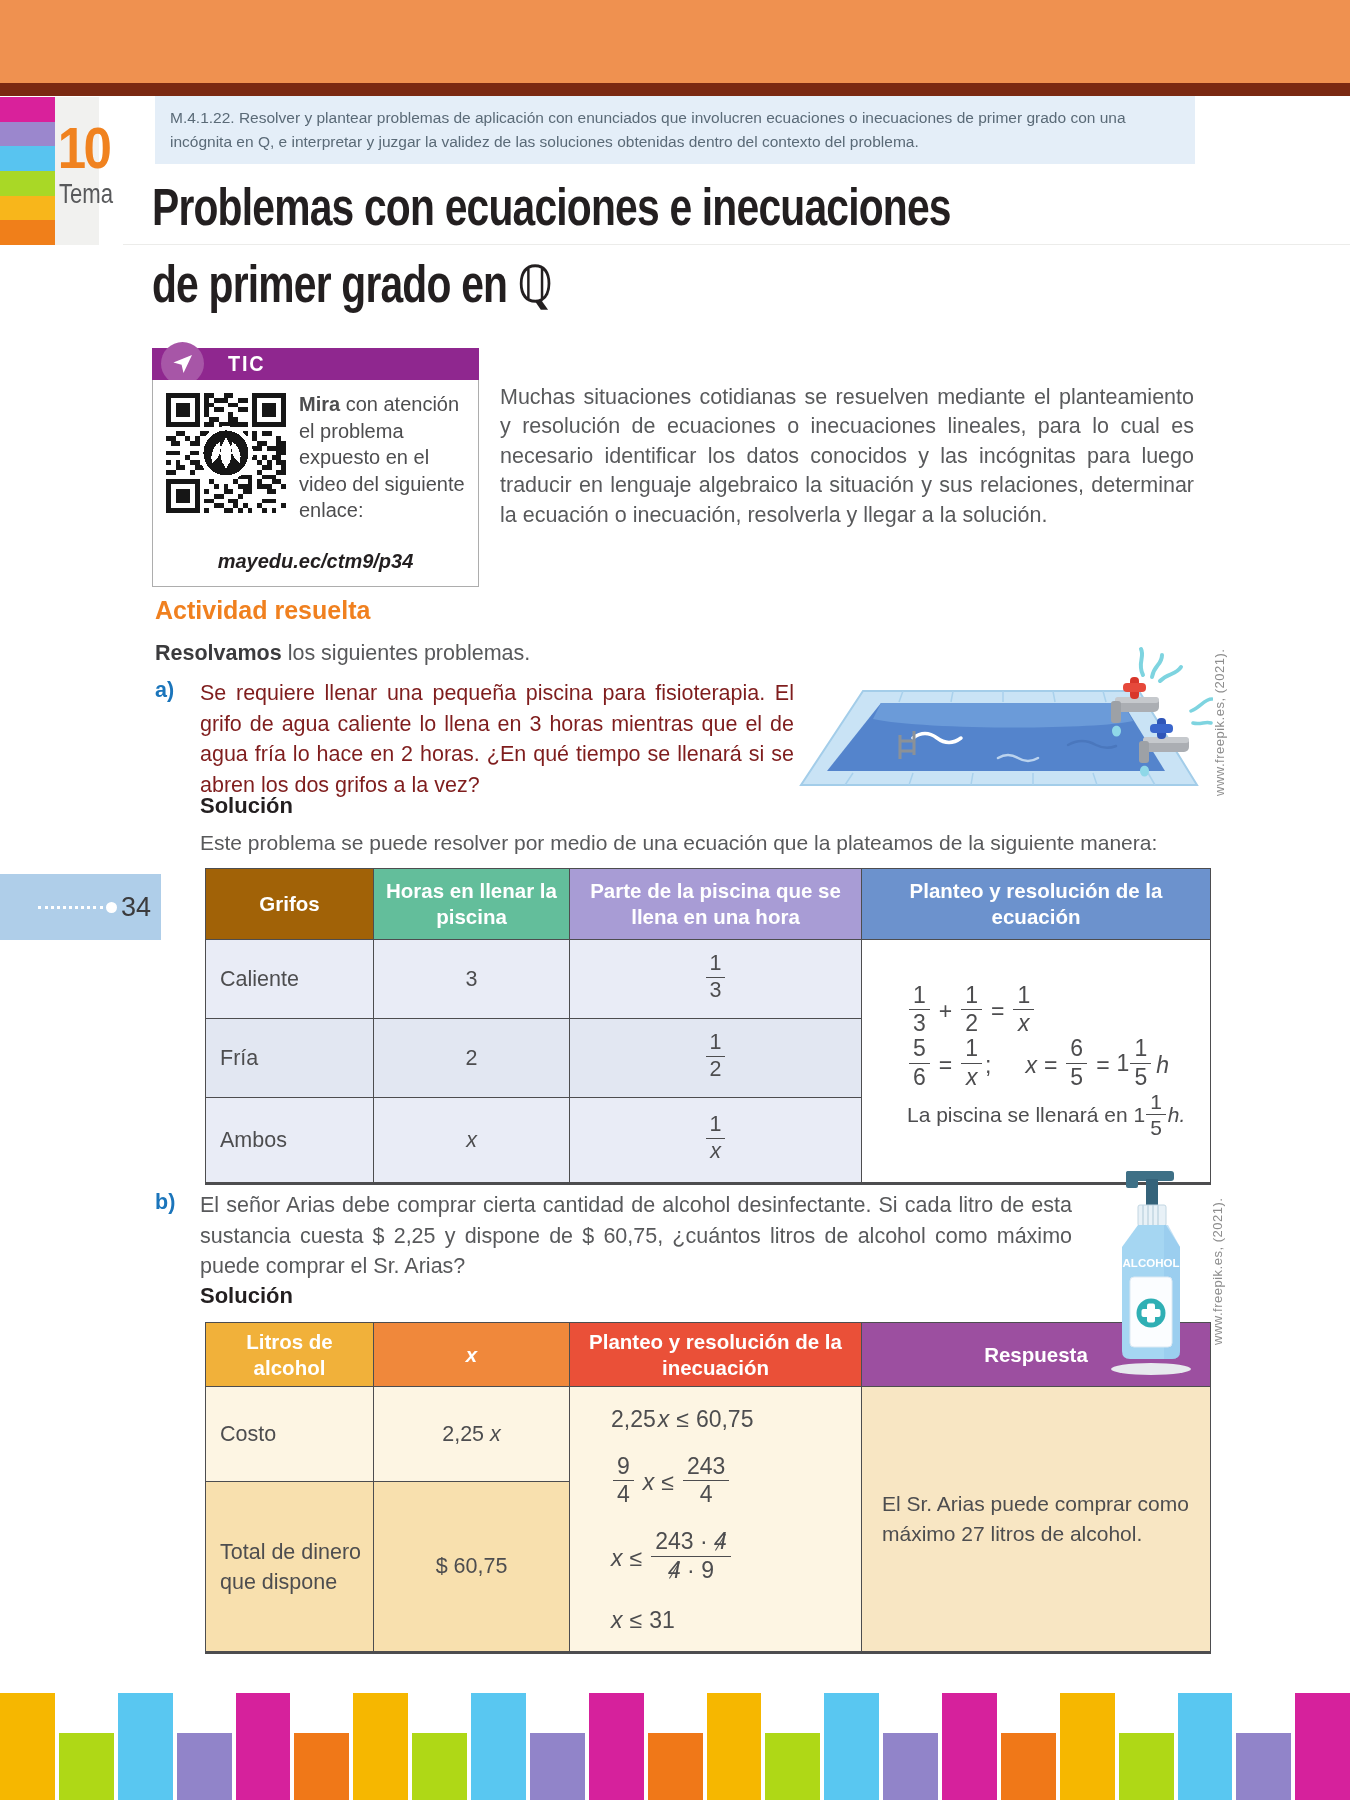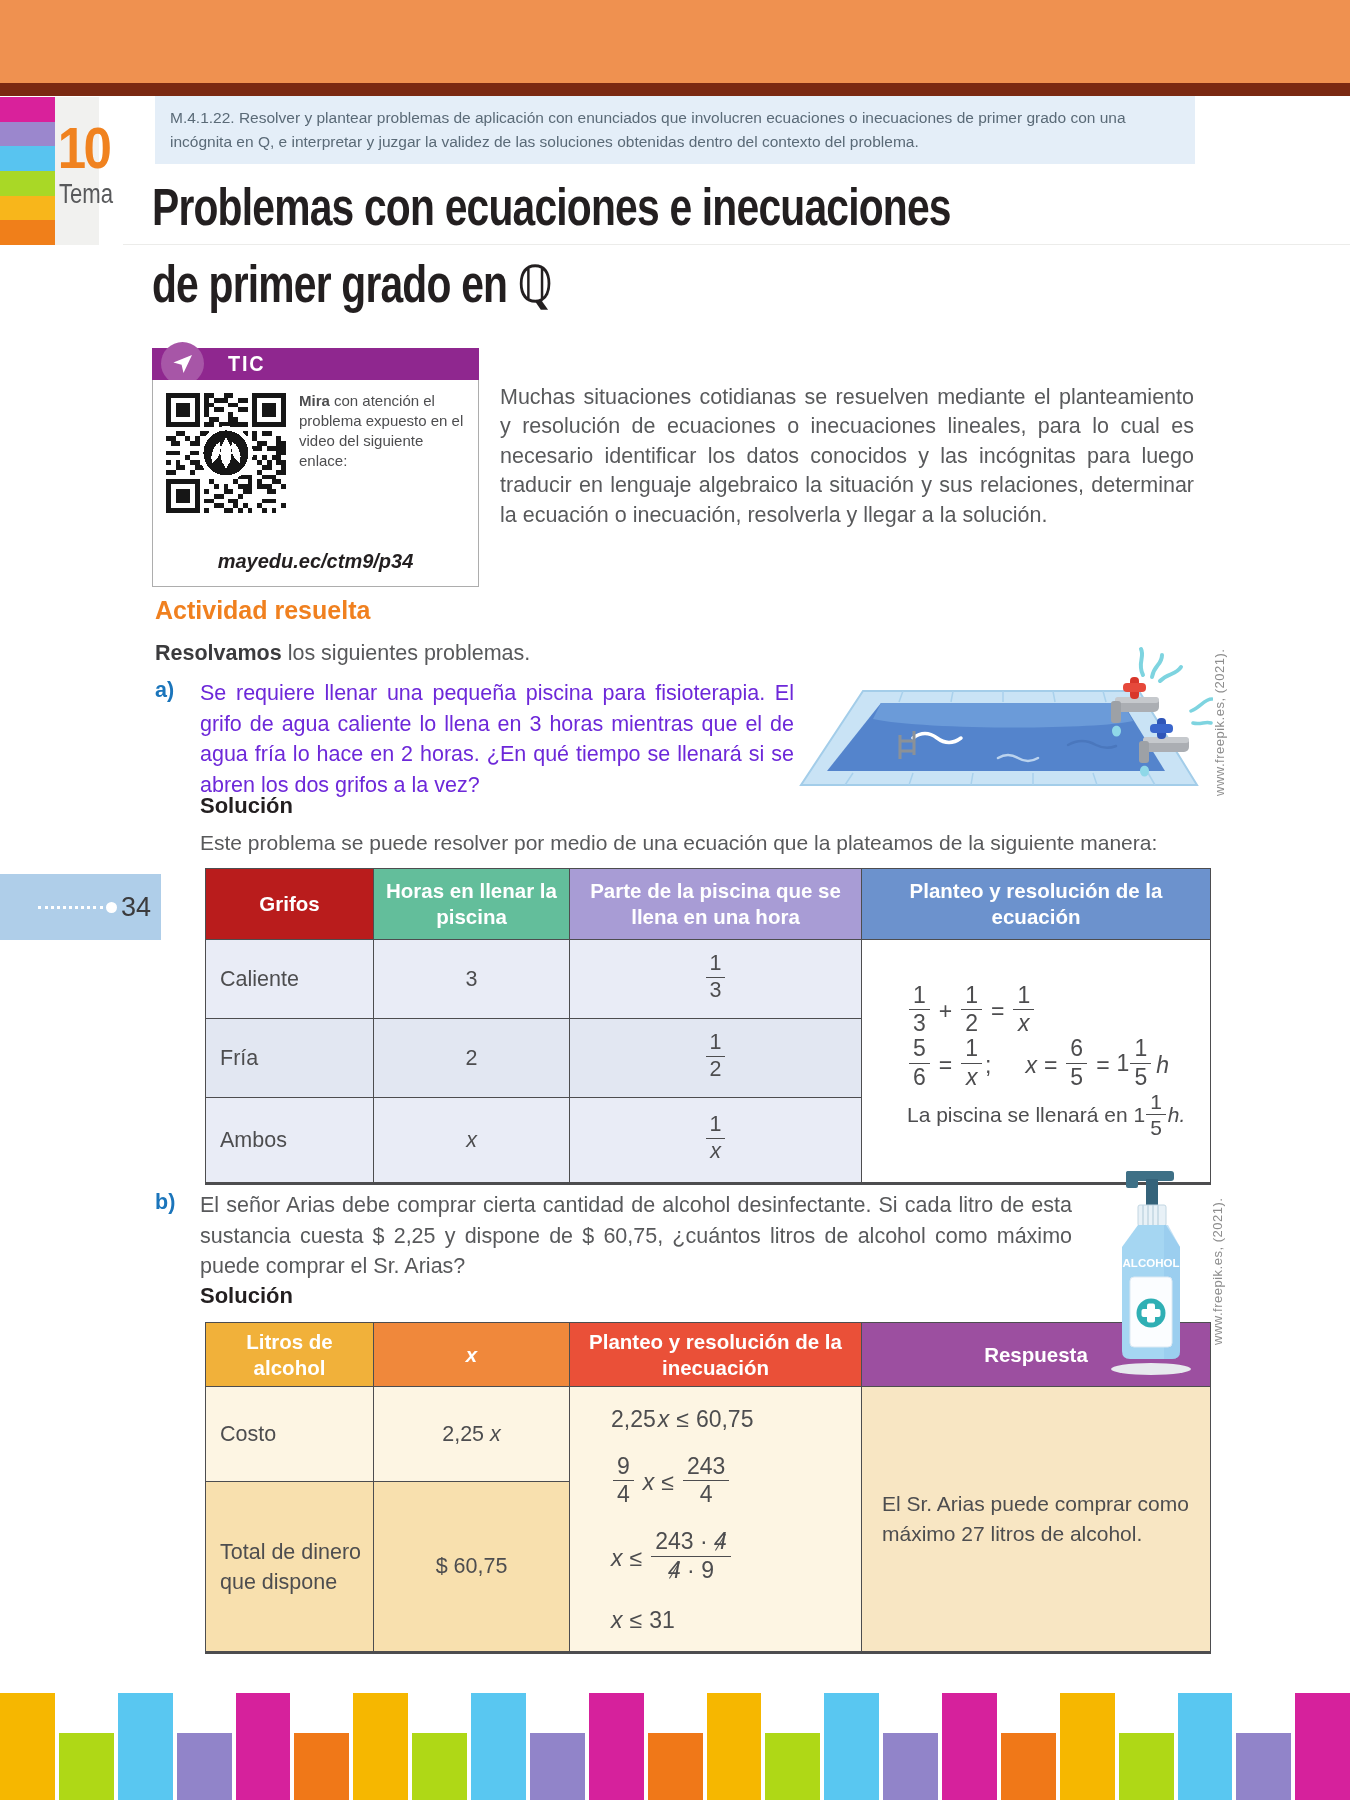--- a/index.html
+++ b/index.html
@@ -31,35 +31,35 @@
   
   .tic{left:152px;top:348px;width:327px;}
   .tic-header{position:relative;height:32px;background:#8F278F;}
   .tic-circle{position:absolute;left:9px;top:-6px;width:43px;height:43px;border-radius:50%;
               background:#A756A7;display:flex;align-items:center;justify-content:center;}
   .tic-circle svg{width:24px;height:24px;}
   .tic-label{margin-left:76px;line-height:32px;font-size:22px;font-weight:bold;color:#fff;
              letter-spacing:2px;transform:scaleX(.9);transform-origin:left center;}
   .tic-body{position:relative;height:207px;background:#fff;border:1px solid #ADADAD;border-top:none;box-sizing:border-box;}
   .qr{position:absolute;left:13px;top:13px;width:120px;height:120px;}
-  .tic-text{position:absolute;left:146px;top:11px;width:172px;font-size:15px;line-height:1.33;color:#4D4D4F;}
+  .tic-text{position:absolute;left:146px;top:11px;width:172px;font-size:20px;line-height:1.33;color:#4D4D4F;}
   .tic-link{position:absolute;left:0;right:0;bottom:13px;text-align:center;font-style:italic;
             font-weight:bold;font-size:20px;color:#231F20;}
 
   
   .intro{left:500px;top:383px;width:694px;font-size:21.5px;line-height:1.37;text-align:justify;color:#58595B;}
 
   
   .actividad{left:155px;top:596px;font-size:25px;font-weight:bold;color:#F0801F;}
   .lead{left:155px;top:641px;font-size:21.5px;color:#58595B;}
   .lead b{color:#3B3B3D;}
 
   .marker{font-weight:bold;color:#1B75BB;font-size:21.5px;}
   .prob-a-marker{left:155px;top:678px;}
-  .prob-a-text{left:200px;top:678px;width:594px;font-size:21.5px;line-height:1.42;text-align:justify;color:#6d28d9;}
+  .prob-a-text{left:200px;top:678px;width:594px;font-size:21.5px;line-height:1.42;text-align:justify;color:#7f1d1d;}
   .prob-b-marker{left:155px;top:1190px;}
   .prob-b-text{left:200px;top:1190px;width:872px;font-size:21.5px;line-height:1.42;text-align:justify;color:#58595B;}
 
   .sol{font-size:22px;font-weight:bold;color:#231F20;}
   .sol-a{left:200px;top:793px;}
   .sol-b{left:200px;top:1283px;}
   .table-intro{left:200px;top:831px;width:1012px;font-size:21px;color:#58595B;}
 
   
   .pool{left:793px;top:645px;width:420px;height:150px;}
@@ -67,21 +67,21 @@
   .pool-credit{left:1212px;top:628px;height:168px;}
   .bottle{left:1096px;top:1163px;width:110px;height:215px;z-index:6;}
   .bottle-credit{left:1210px;top:1165px;height:180px;z-index:6;}
 
   
   .ui-table{border-collapse:collapse;table-layout:fixed;width:1005px;border-bottom:3px solid #4D4D4F;}
   .ui-table th,.ui-table td{border:1.6px solid #4D4D4F;}
   .ui-table th{color:#fff;font-weight:bold;font-size:20.5px;line-height:1.25;padding:6px 10px;text-align:center;}
   .t1{left:205px;top:868px;}
   .t2{left:205px;top:1322px;}
-  .h-teal{background:#b91c1c;margin-left:12px;}  .h-green{background:#63BE9B;}
+  .h-teal{background:#a16207;margin-left:12px;}  .h-green{background:#63BE9B;}
   .h-lav{background:#A89CD5;}   .h-blue{background:#6C92CD;}
   .h-amber{background:#F1B13A;} .h-orange{background:#F0883B;}
   .h-red{background:#EA5038;}   .h-purple{background:#9C4FA0;}
   .t1 td{font-size:21.5px;color:#4D4D4F;}
   .t1 .c-label{padding-left:14px;}
   .t1 .r-light td{background:#E9ECF6;}
   .t1 .r-dark td{background:#E2E7F2;}
   .t1 td.eq-cell,.t2 td.eq-cell{background:#fff;}
   .c-center{text-align:center;}
   .it{font-style:italic;}

